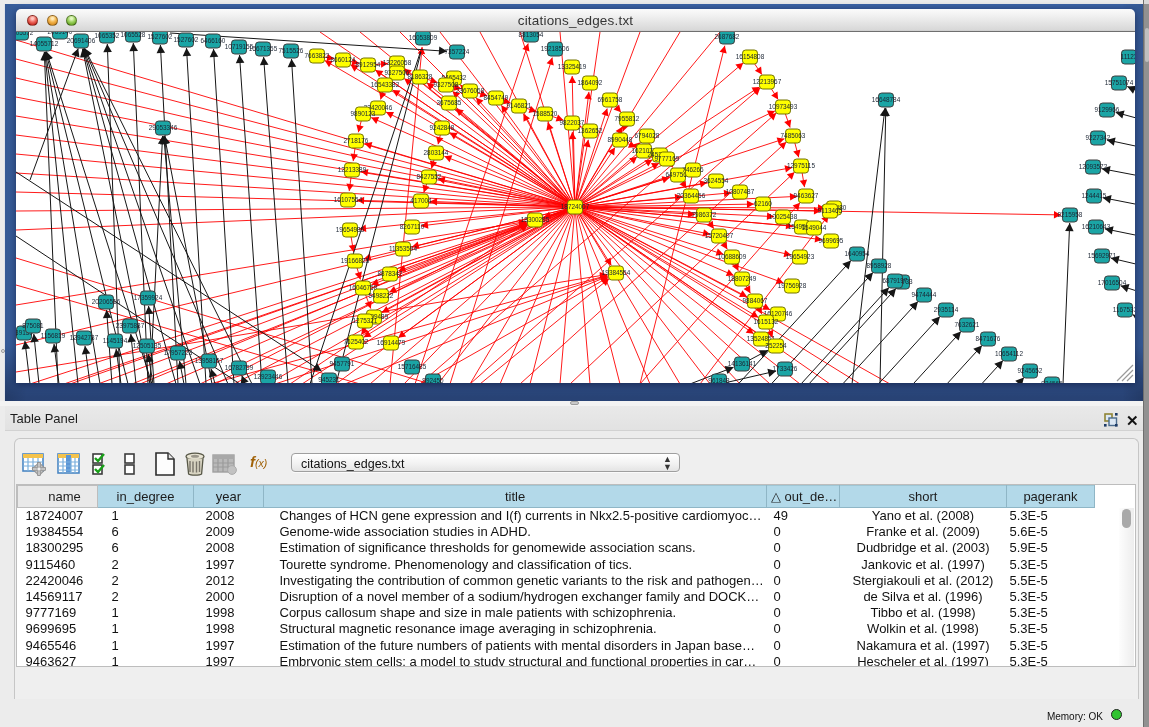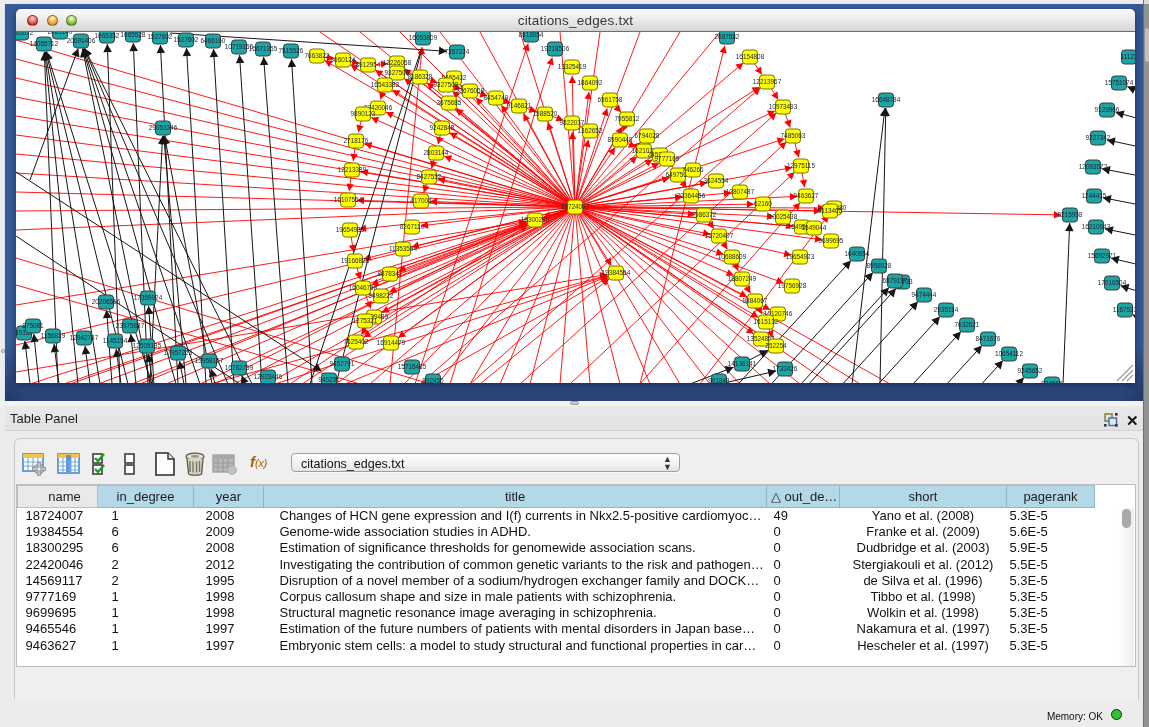--- a/index.html
+++ b/index.html
@@ -937,32 +937,41 @@
 <tr>
                 <td class="c0">18300295</td>
                 <td class="c1">6</td>
                 <td class="c2">2008</td>
                 <td class="c3">Estimation of significance thresholds for genomewide association scans.</td>
                 <td class="c4">0</td>
                 <td class="c5">Dudbridge et al. (2003)</td>
                 <td class="c6">5.9E-5</td>
               </tr>
 <tr>
+                <td class="c0">9115460</td>
+                <td class="c1">2</td>
+                <td class="c2">1997</td>
+                <td class="c3">Tourette syndrome. Phenomenology and classification of tics.</td>
+                <td class="c4">0</td>
+                <td class="c5">Jankovic et al. (1997)</td>
+                <td class="c6">5.3E-5</td>
+              </tr>
+<tr>
                 <td class="c0">22420046</td>
                 <td class="c1">2</td>
                 <td class="c2">2012</td>
                 <td class="c3">Investigating the contribution of common genetic variants to the risk and pathogen…</td>
                 <td class="c4">0</td>
                 <td class="c5">Stergiakouli et al. (2012)</td>
                 <td class="c6">5.5E-5</td>
               </tr>
 <tr>
                 <td class="c0">14569117</td>
                 <td class="c1">2</td>
-                <td class="c2">1995</td>
+                <td class="c2">2000</td>
                 <td class="c3">Disruption of a novel member of a sodium/hydrogen exchanger family and DOCK…</td>
                 <td class="c4">0</td>
                 <td class="c5">de Silva et al. (1996)</td>
                 <td class="c6">5.3E-5</td>
               </tr>
 <tr>
                 <td class="c0">9777169</td>
                 <td class="c1">1</td>
                 <td class="c2">1998</td>
                 <td class="c3">Corpus callosum shape and size in male patients with schizophrenia.</td>

